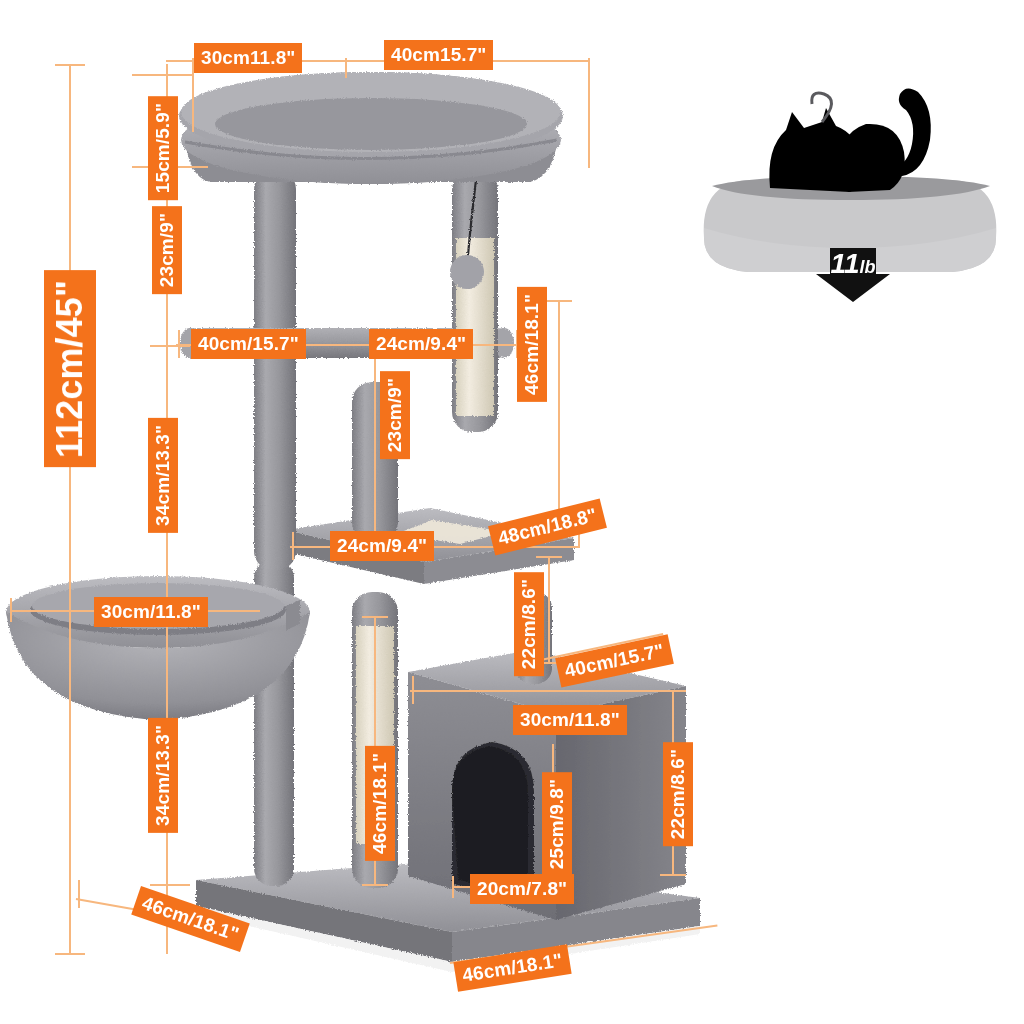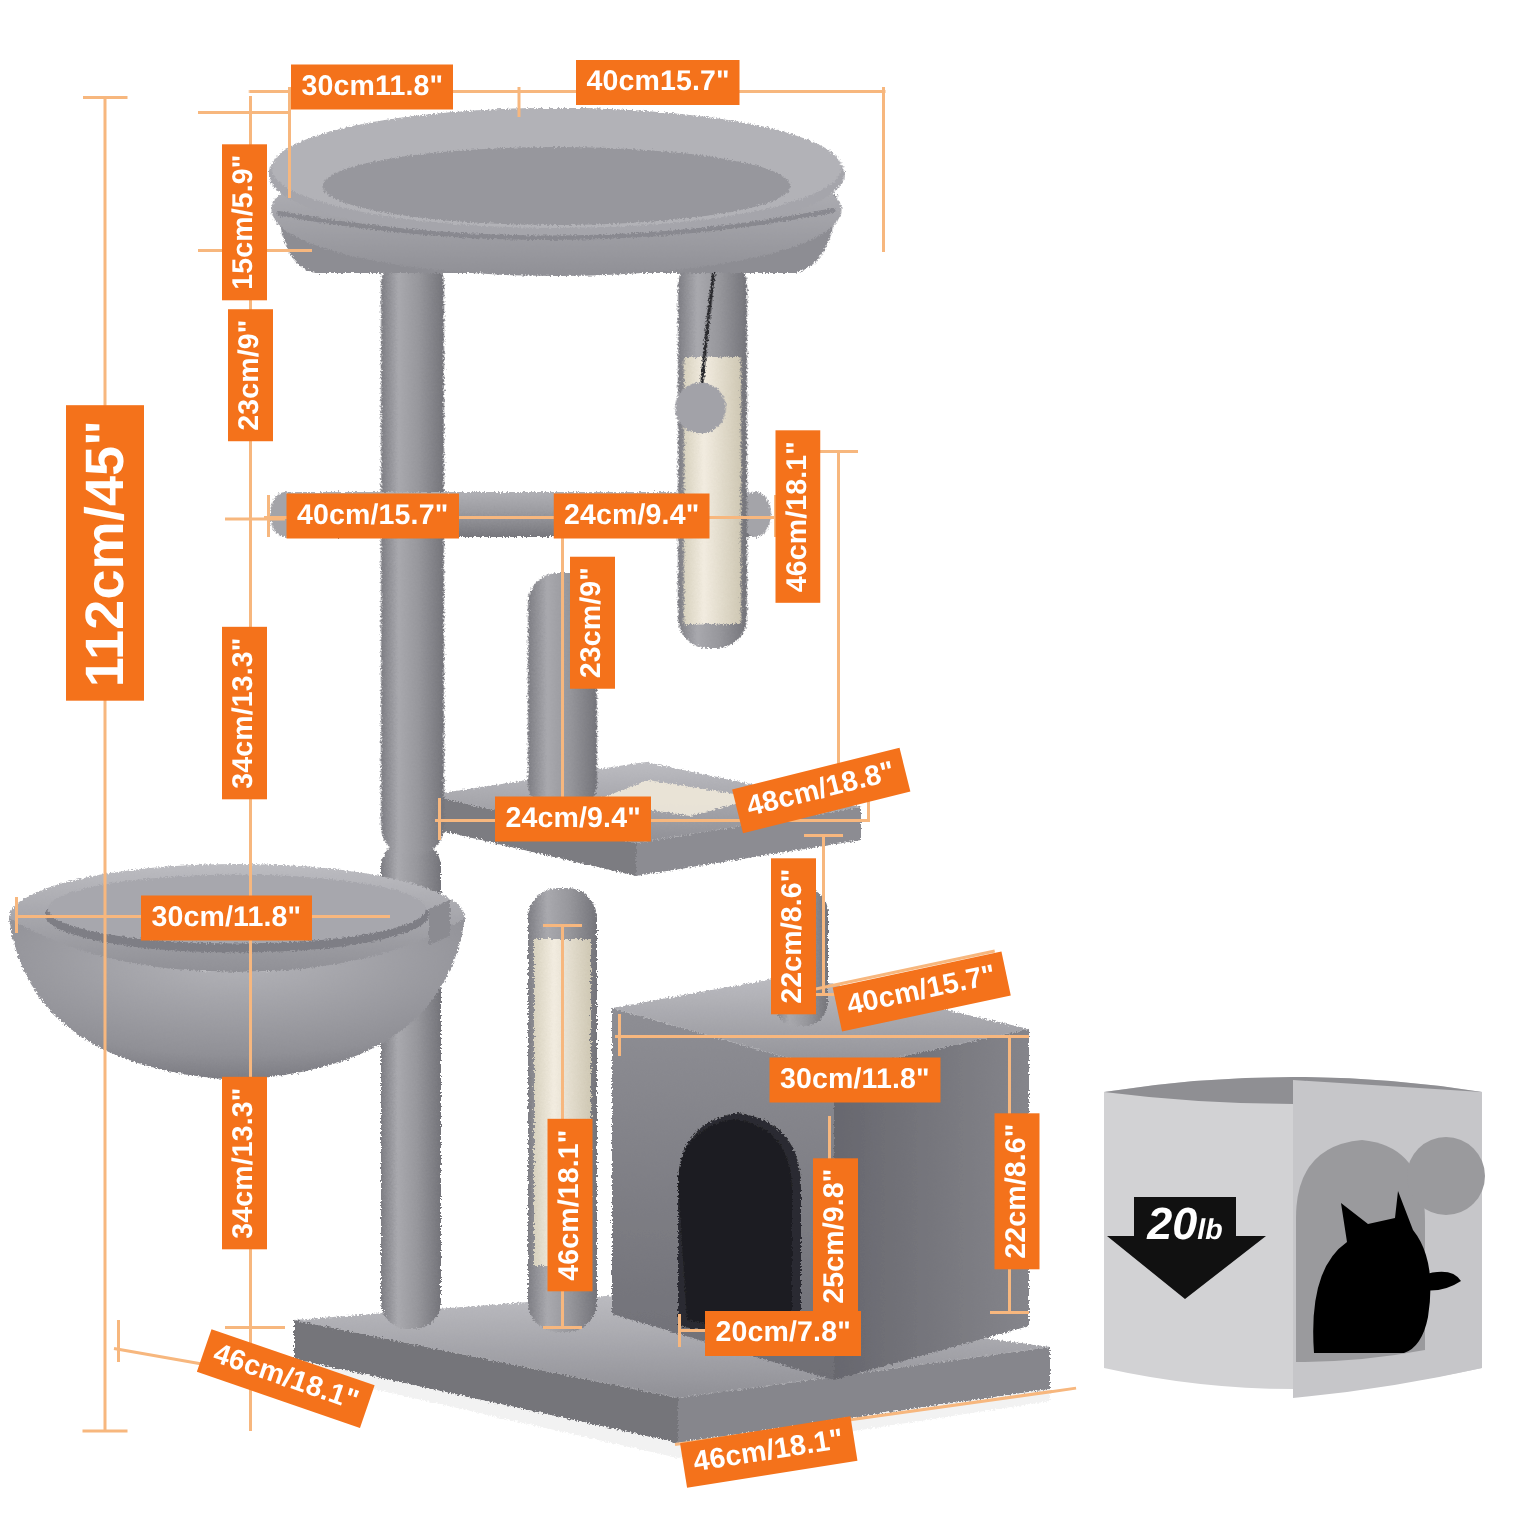--- a/index.html
+++ b/index.html
@@ -263,38 +263,42 @@
   <div class="tag vert" style="left:542px; top:772px;">25cm/9.8"</div>
   <div class="tag" style="left:470px; top:874px;">20cm/7.8"</div>
 
   <div class="tag vert" style="left:365px; top:746px;">46cm/18.1"</div>
 
   <div class="tag vert" style="left:148px; top:718px;">34cm/13.3"</div>
 
   <div class="tag" style="left:133px; top:904px; transform:rotate(19deg);">46cm/18.1"</div>
   <div class="tag" style="left:455px; top:953px; transform:rotate(-9deg);">46cm/18.1"</div>
 
-
-
-  <div class="cap" style="left:712px; top:702px; width:300px; height:260px;">
-    <svg viewBox="0 0 300 260" width="300" height="260" xmlns="http://www.w3.org/2000/svg">
-
-      <path d="M24 26 Q150 6 276 26 L276 210 Q150 238 24 210 Z" fill="#d2d2d4"></path>
-      <path d="M24 26 Q150 6 276 26 Q150 42 24 26 Z" fill="#8f8f93"></path>
-      <path d="M150 18 L276 26 L276 210 Q214 224 150 230 Z" fill="#c6c6c9"></path>
-
-      <path d="M152 206 L152 110 Q152 62 196 58 Q238 62 238 112 L238 198 Q196 206 152 206 Z" fill="#9a9a9d"></path>
-
-      <circle cx="252" cy="82" r="26" fill="#9a9a9d"></circle>
+  <div class="cap" style="left:690px; top:52px; width:320px; height:250px;">
+    <svg viewBox="0 0 320 250" width="320" height="250" xmlns="http://www.w3.org/2000/svg">
+
+      <path d="M14 186 Q10 132 56 128 L264 128 Q310 132 306 186 Q306 216 262 220 L58 220 Q14 216 14 186 Z" fill="#c9c9cb"></path>
+      <path d="M22 134 Q60 124 160 124 Q262 124 300 134 Q262 148 160 148 Q58 148 22 134 Z" fill="#9a9a9d"></path>
+      <path d="M14 186 Q14 216 58 220 L262 220 Q306 216 306 186 L306 176 Q240 196 160 196 Q80 196 14 176 Z" fill="#cfcfd1"></path>
 
       <g fill="#000000">
-        <path d="M164 200 Q160 144 186 126 L182 100 L200 114 L218 110 L220 92 L230 118 Q246 138 240 176 Q236 196 224 200 Z"></path>
-        <path d="M236 148 Q256 142 262 152 Q250 160 236 158 Z"></path>
+
+        <path d="M80 136 Q76 96 96 78 L102 60 L114 76 L132 70 L136 56 L146 74 Q168 82 172 110 Q174 132 160 140 Z"></path>
+
+        <path d="M150 122 Q146 82 176 72 Q208 70 214 100 Q218 126 200 138 L158 140 Z"></path>
+
+        <path d="M212 124 Q234 120 240 88 Q244 56 228 40 Q216 32 210 42 Q206 52 216 58 Q226 70 222 92 Q218 112 204 116 Z"></path>
+
+        <path d="M150 108 Q136 110 132 120 Q140 126 152 122 Z"></path>
       </g>
 
+      <path d="M132 70 Q150 48 134 42 Q120 38 122 52" stroke="#5a5a5e" stroke-width="3" fill="none"></path>
+
       <g>
-        <path d="M44 96 L112 96 L112 122 L132 122 L78 164 L26 122 L44 122 Z" fill="#111111"></path>
-        <text class="lbl-arrow-text" x="78" y="124" text-anchor="middle" font-size="30"><tspan>20</tspan><tspan font-size="19">lb</tspan></text>
+        <path d="M140 196 L186 196 L186 222 L200 222 L163 250 L126 222 L140 222 Z" fill="#111111"></path>
+        <text class="lbl-arrow-text" x="163" y="221" text-anchor="middle" font-size="28"><tspan>11</tspan><tspan font-size="18">lb</tspan></text>
       </g>
     </svg>
   </div>
 
+
+
 </div>
 
 </body></html>

